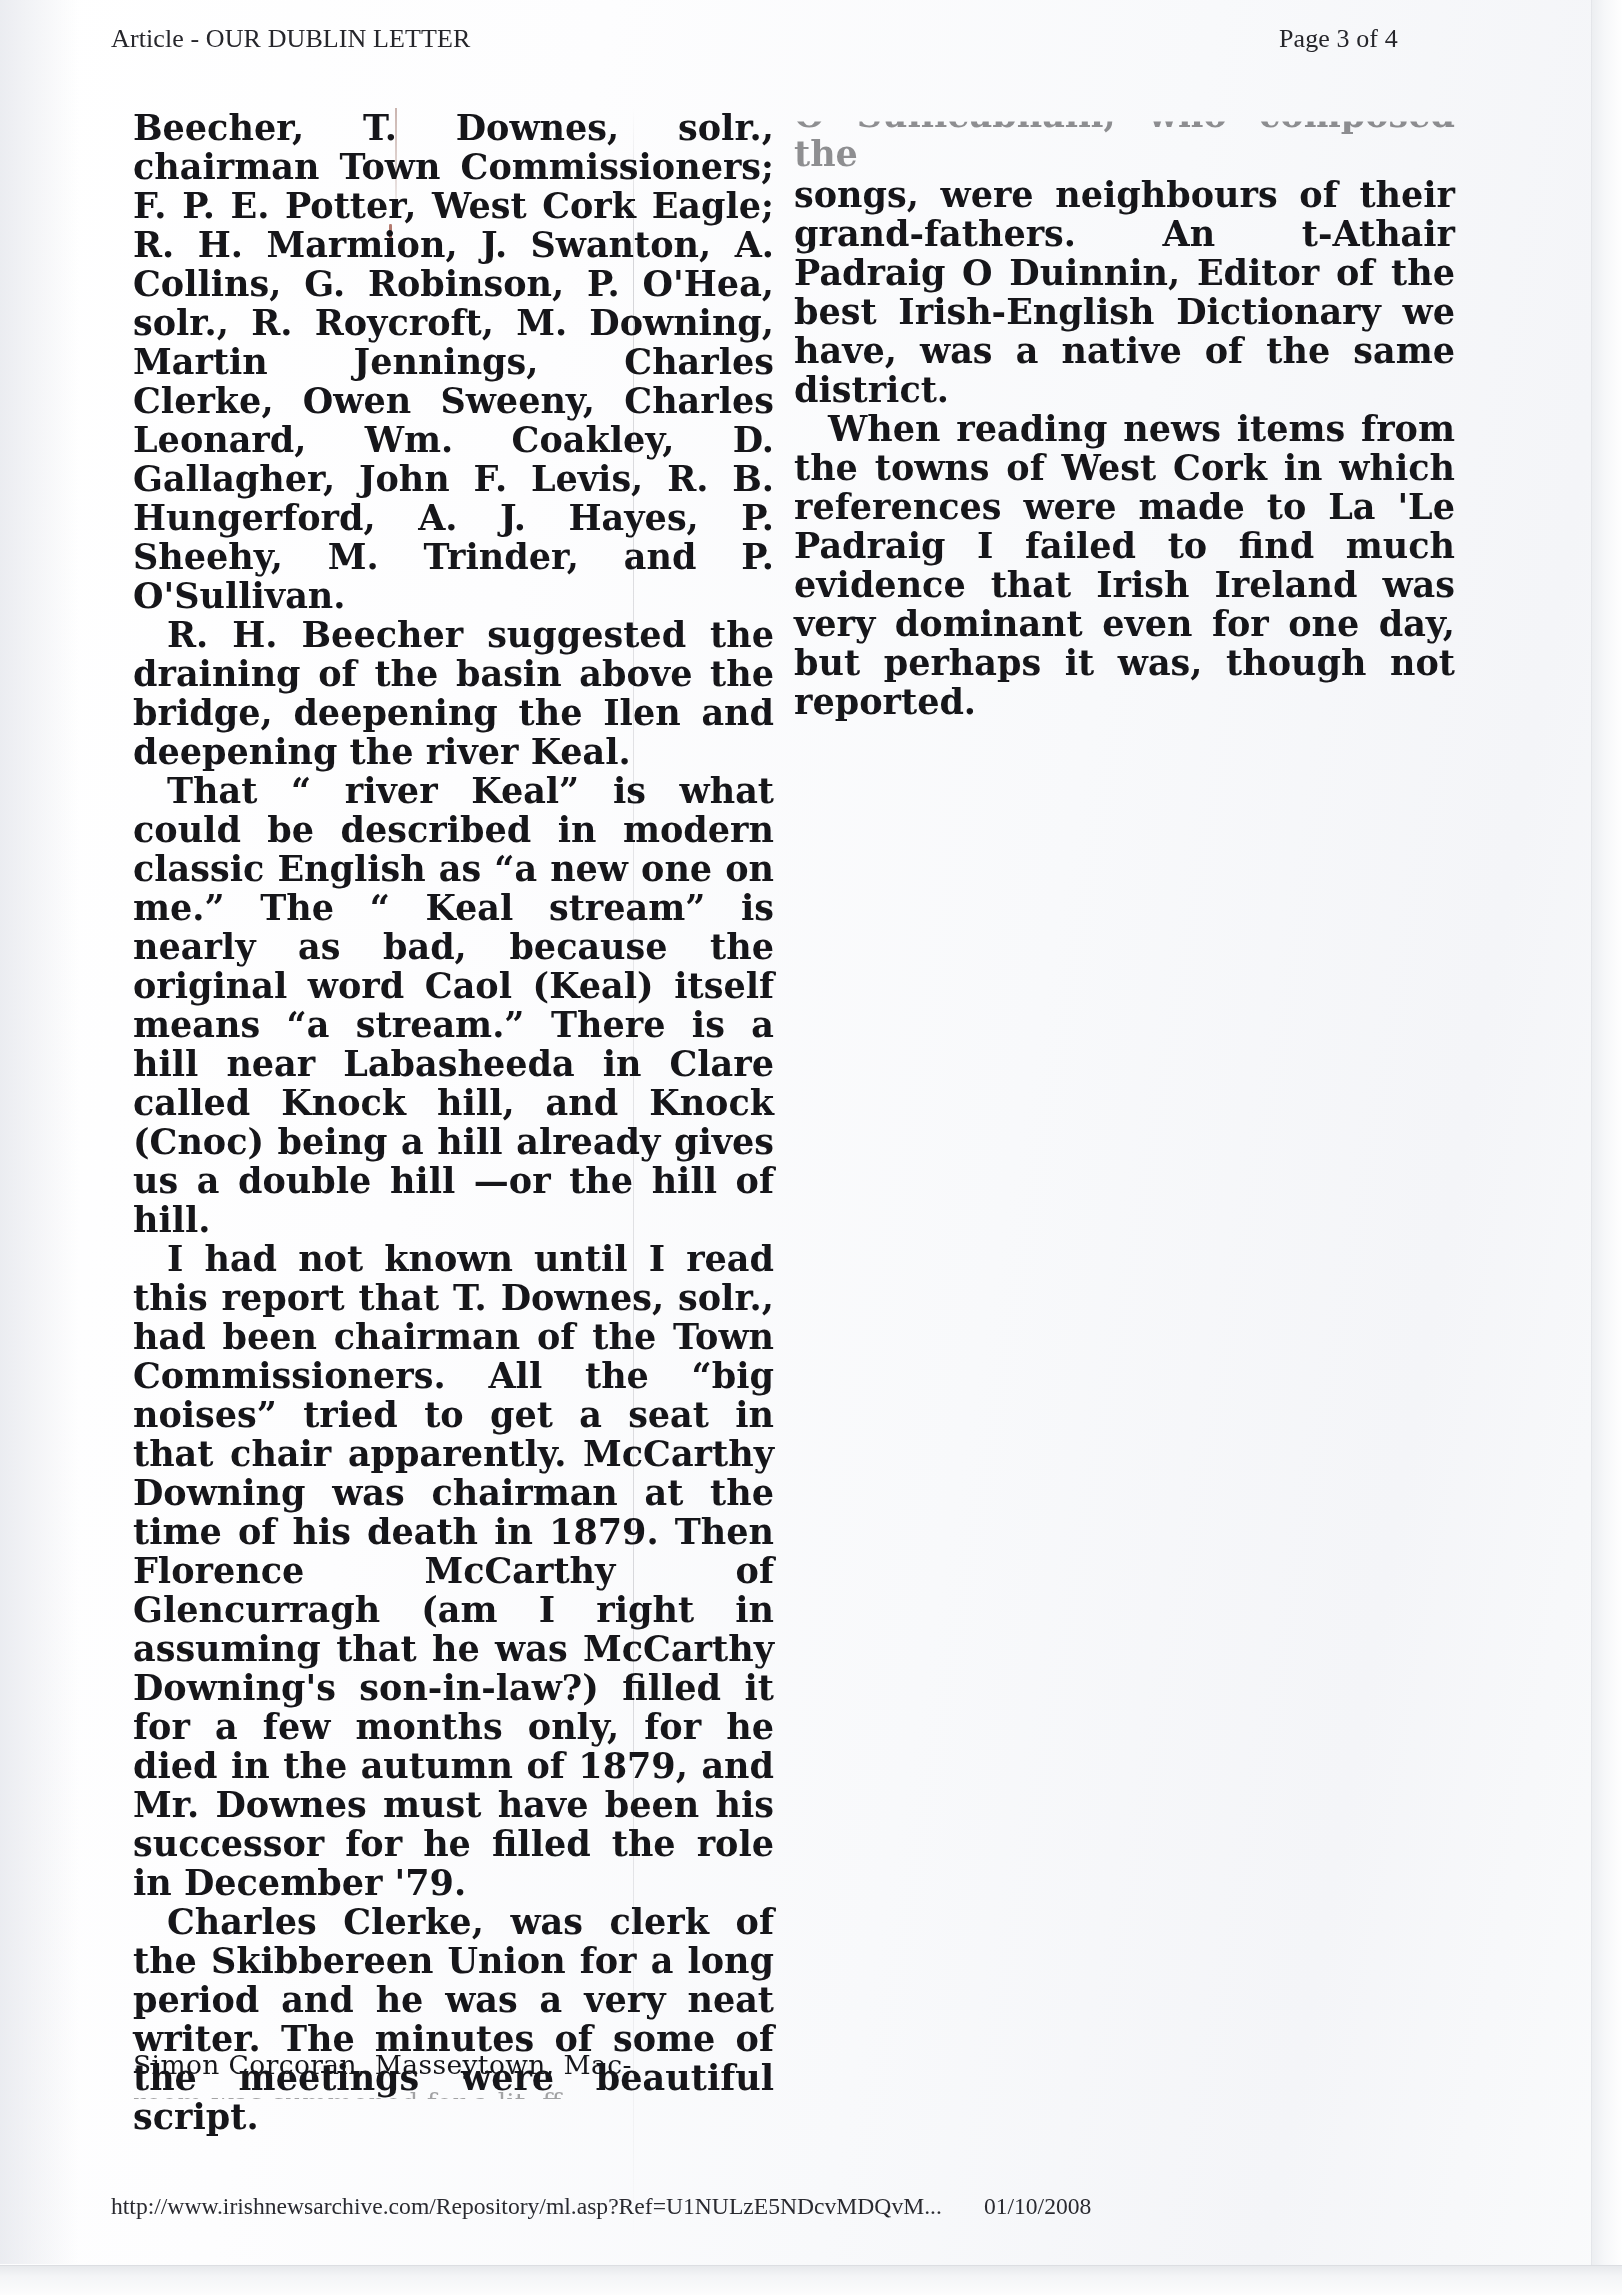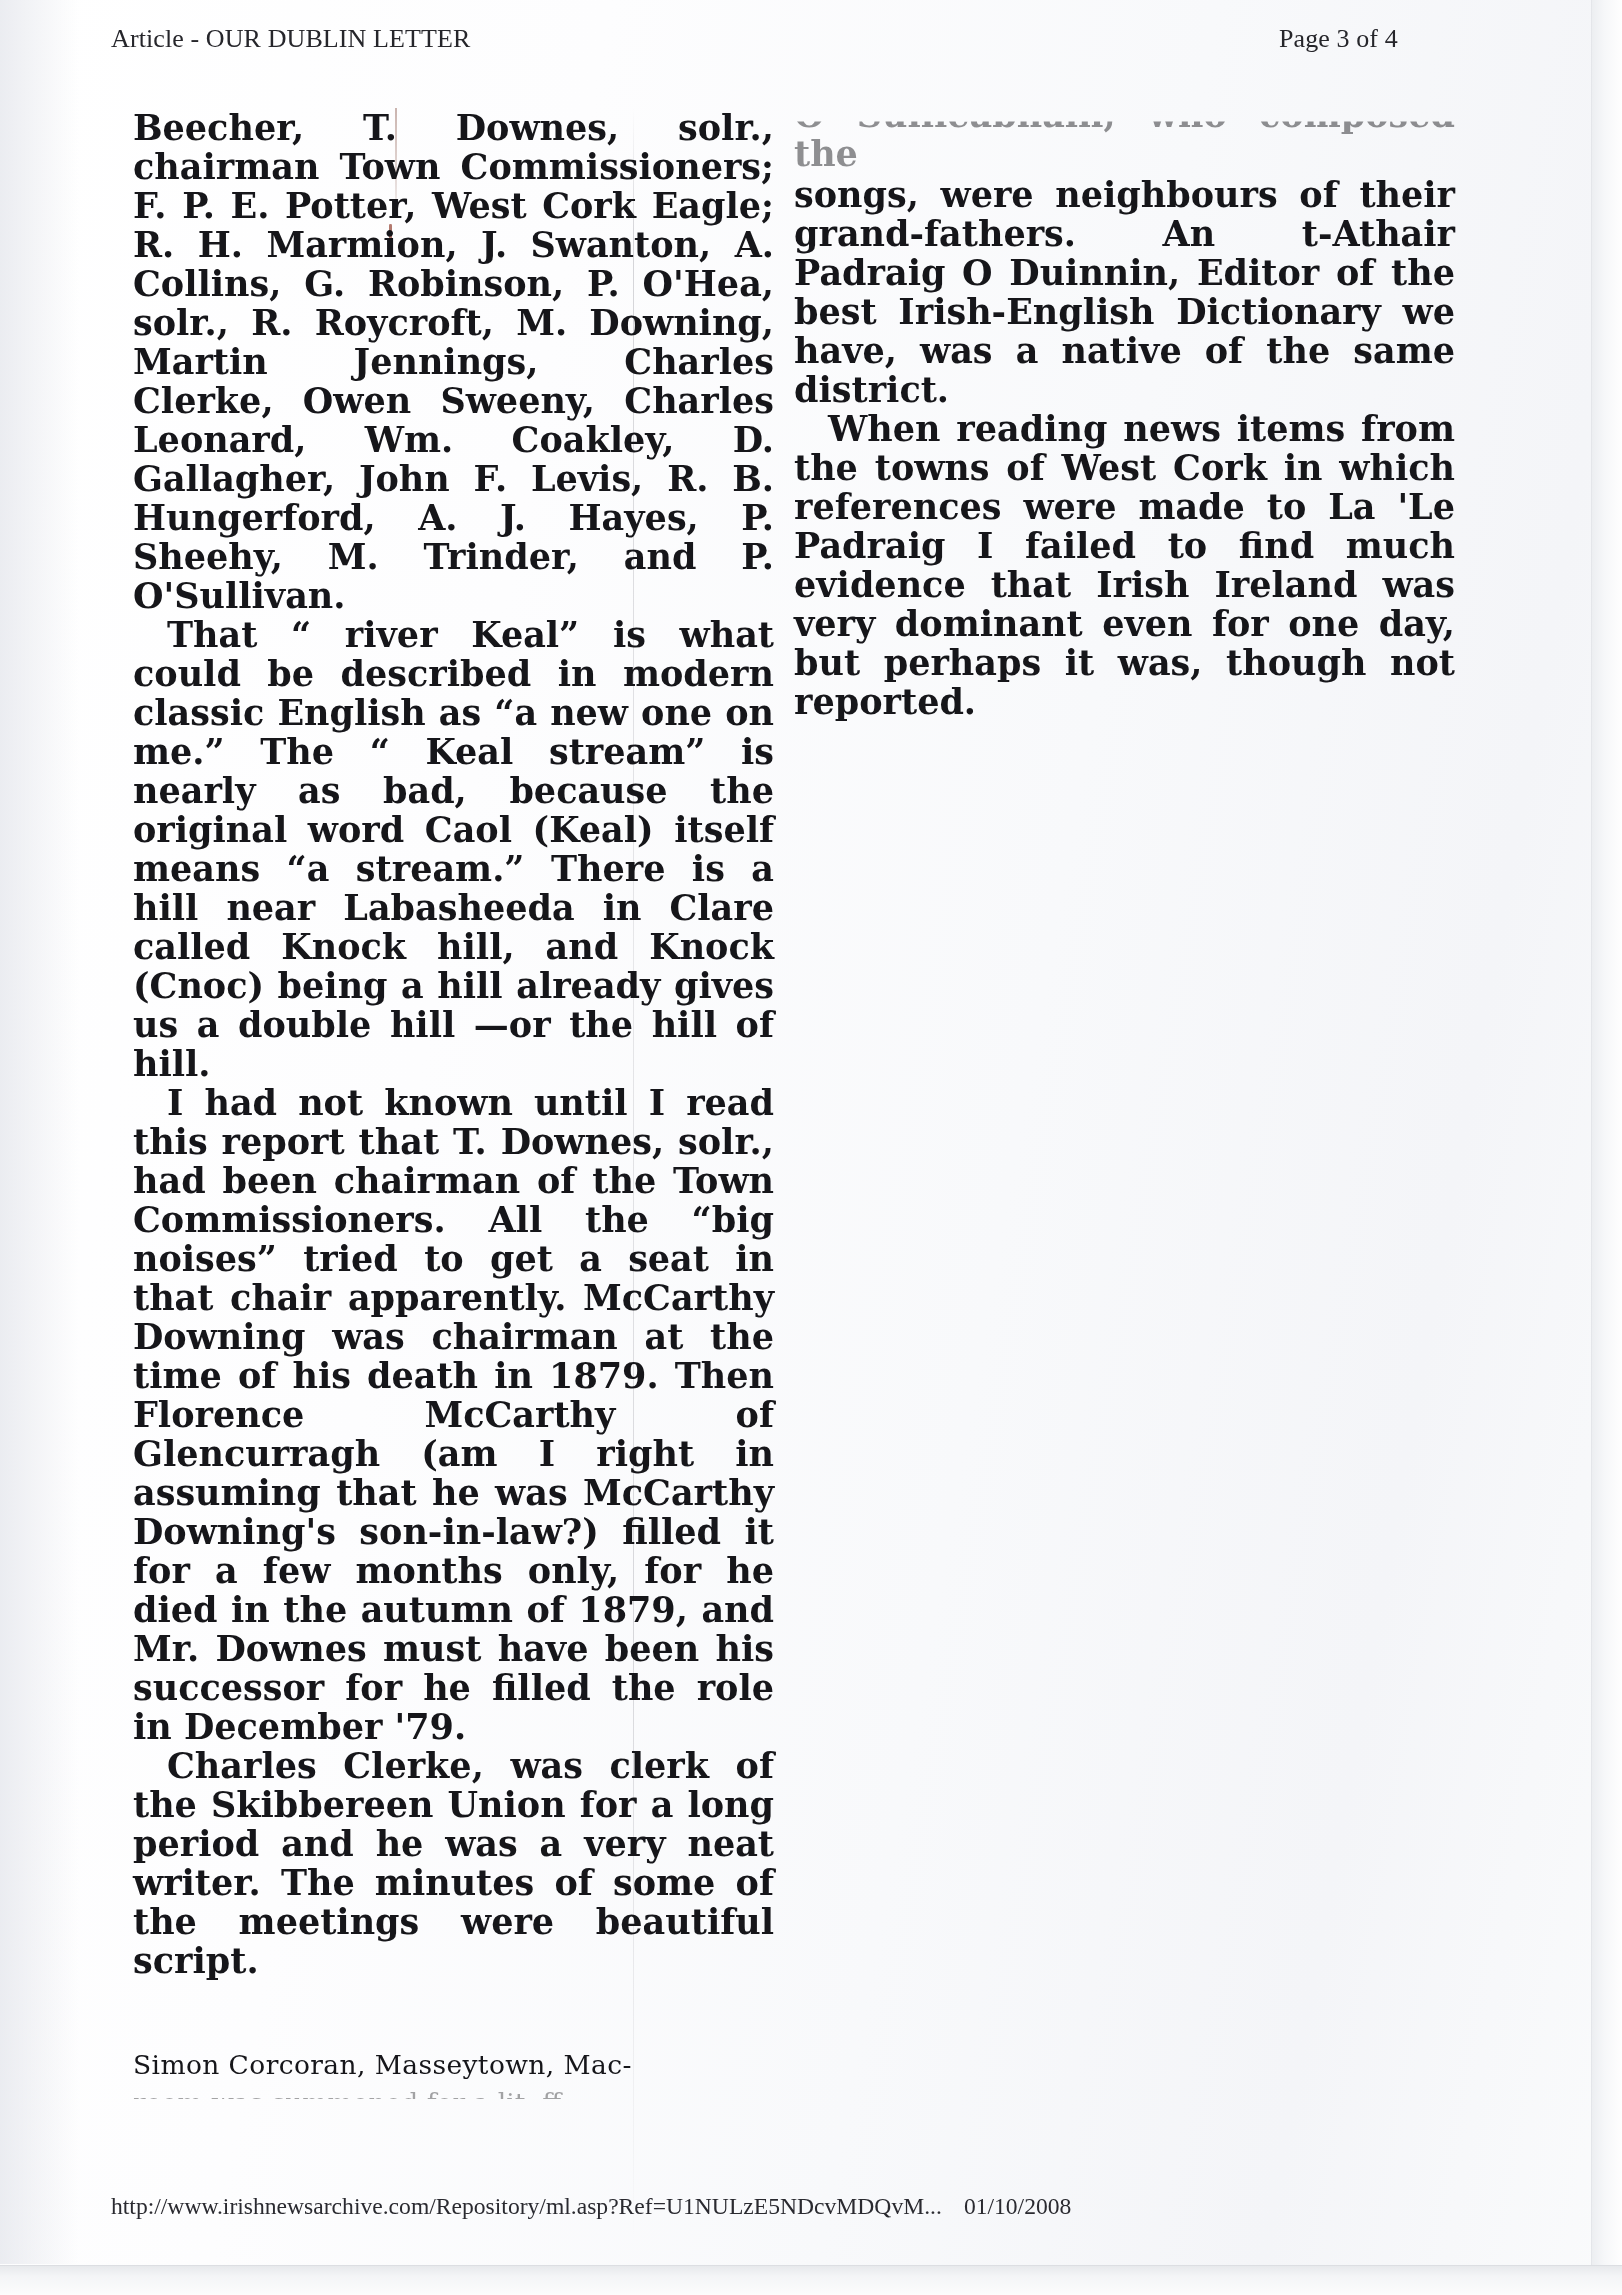--- a/index.html
+++ b/index.html
@@ -58,21 +58,21 @@
 
   #footer {
     position: absolute;
     top: 2193px;
     left: 111px;
     width: 1420px;
     font-size: 23.6px;
     color: #2a2a30;
     white-space: nowrap;
   }
-  #footer .foot-date { margin-left: 22px; }
+  #footer .foot-date { margin-left: 42px; }
 
   
   #clipping {
     position: absolute;
     top: 108px;
     left: 0;
     width: 1623px;
     height: 2035px;
   }
   .col {
@@ -184,20 +184,21 @@
   <div class="runninghead" id="head-right">Page 3 of 4</div>
 
   <div id="clipping">
 
     <div id="fold-line"></div>
     <div id="crease-top"></div>
     <div id="ink-speck"></div>
 
     <div class="col" id="col-left">
       <p class="noindent">Beecher, T. Downes, solr., chairman Town Commissioners; F. P. E. Potter, West Cork Eagle; R. H. Marmion, J. Swanton, A. Collins, G. Robinson, P. O'Hea, solr., R. Roycroft, M. Downing, Martin Jennings, Charles Clerke, Owen Sweeny, Charles Leonard, Wm. Coakley, D. Gallagher, John F. Levis, R. B. Hungerford, A. J. Hayes, P. Sheehy, M. Trinder, and P. O'Sullivan.</p>
+      <p>R. H. Beecher suggested the draining of the basin above the bridge, deepening the Ilen and deepening the river Keal.</p>
       <p>That “ river Keal” is what could be described in modern classic English as “a new one on me.” The “ Keal stream” is nearly as bad, because the original word Caol (Keal) itself means “a stream.” There is a hill near Labasheeda in Clare called Knock hill, and Knock (Cnoc) being a hill already gives us a double hill —or the hill of hill.</p>
       <p>I had not known until I read this report that T. Downes, solr., had been chairman of the Town Commissioners. All the “big noises” tried to get a seat in that chair apparently. McCarthy Downing was chairman at the time of his death in 1879. Then Florence McCarthy of Glencurragh (am I right in assuming that he was McCarthy Downing's son-in-law?) filled it for a few months only, for he died in the autumn of 1879, and Mr. Downes must have been his successor for he filled the role in December '79.</p>
       <p>Charles Clerke, was clerk of the Skibbereen Union for a long period and he was a very neat writer. The minutes of some of the meetings were beautiful script.</p>
     </div>
 
     <div class="col" id="col-right">
       <span class="faded-top">O Suilleabhain, who composed the</span>
       <p class="noindent">songs, were neighbours of their grand-fathers. An t-Athair Padraig O Duinnin, Editor of the best Irish-English Dictionary we have, was a native of the same district.</p>
       <p>When reading news items from the towns of West Cork in which references were made to La 'Le Padraig I failed to find much evidence that Irish Ireland was very dominant even for one day, but perhaps it was, though not reported.</p>
     </div>

